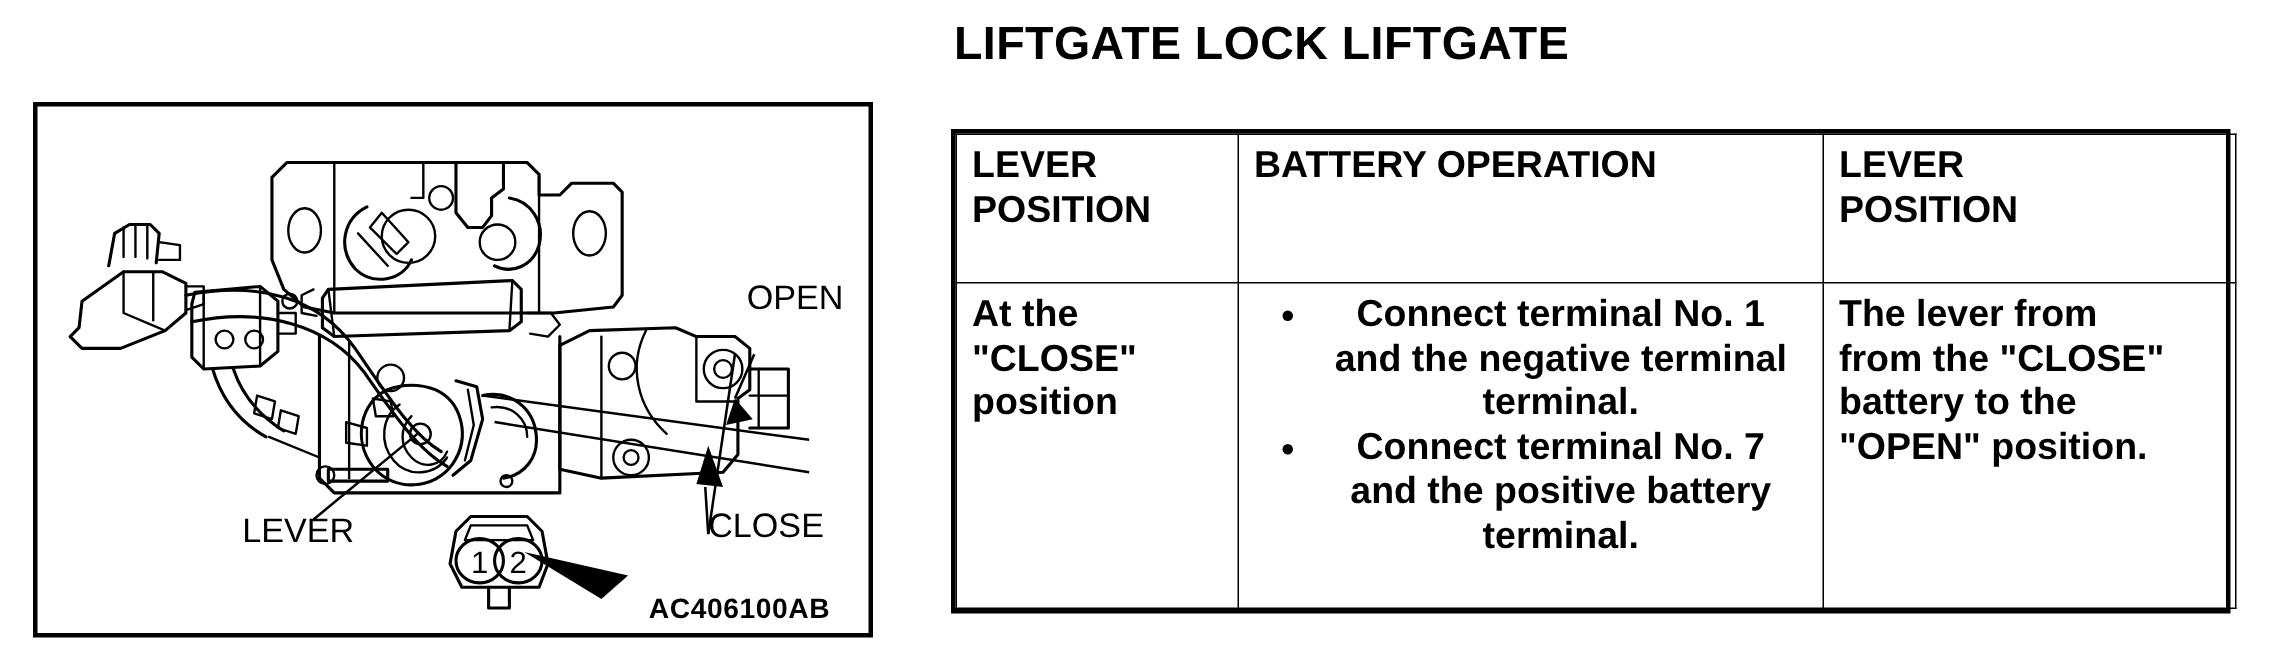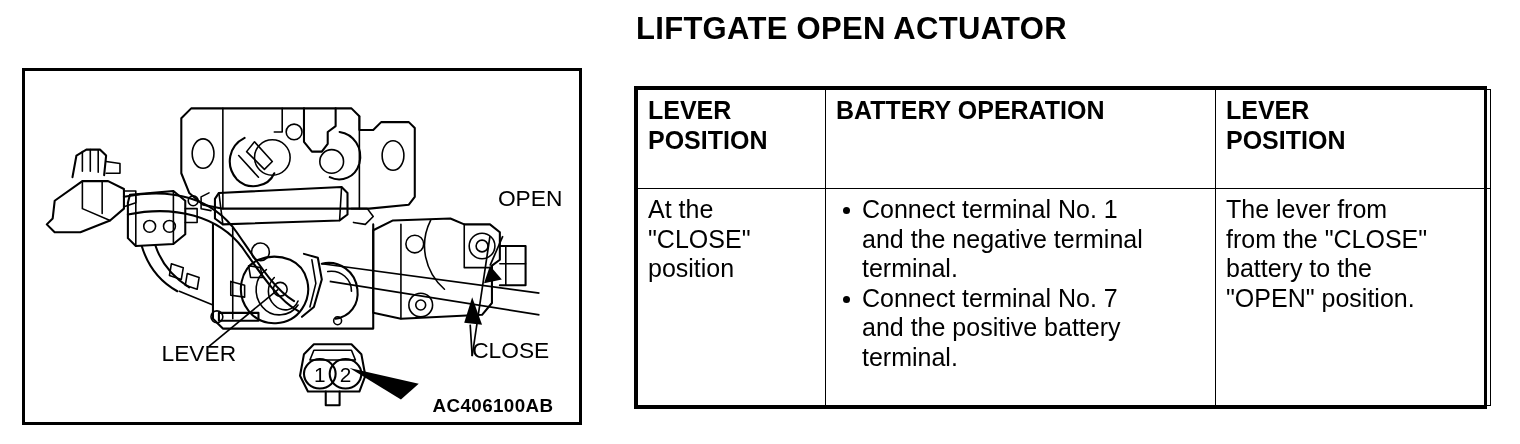--- a/index.html
+++ b/index.html
@@ -106,43 +106,44 @@
     border-collapse: collapse;
     table-layout: fixed;
   }
   #spec-table th,
   #spec-table td {
     border: 1.6px solid #000000;
     vertical-align: top;
     text-align: left;
     padding: 6px 8px 6px 10px;
     font-size: 25px;
-    font-weight: normal;
+    font-weight: bold;
     line-height: 1.18;
   }
   #spec-table th {
     font-weight: bold;
     height: 86px;
   }
   #spec-table col.c1 { width: 188px; }
   #spec-table col.c2 { width: 390px; }
   #spec-table col.c3 { width: 275px; }
 
   .cell-lines > div { white-space: nowrap; }
 
   ul.bullets {
     margin: 0;
     padding: 0 0 0 26px;
     list-style: none;
   }
   ul.bullets > li {
     position: relative;
-    margin: 0 0 0 0;
+    margin: 0 0 0 12px;
     padding: 0;
     line-height: 1.18;
+    text-align: center;
   }
   ul.bullets > li + li { margin-top: 0; }
   ul.bullets > li::before {
     content: "";
     position: absolute;
     left: -19px;
     top: 12px;
     width: 7px;
     height: 7px;
     border-radius: 50%;
@@ -277,21 +278,21 @@
       <text class="pin-num" x="324" y="316" text-anchor="middle">2</text>
     </g>
 
     <text class="fig-label" x="138" y="295">LEVER</text>
     <text class="fig-label" x="478" y="137">OPEN</text>
     <text class="fig-label" x="452" y="292">CLOSE</text>
     <text class="fig-code" x="412" y="347">AC406100AB</text>
   </svg>
 </div>
 
-<div id="title-block">LIFTGATE OPEN ACTUATOR</div>
+<div id="title-block">LIFTGATE LOCK LIFTGATE</div>
 
 <div id="spec-table">
   <table>
     <colgroup>
       <col class="c1">
         <col class="c2">
         <col class="c3">
     </colgroup>
     <thead>
       <tr>

